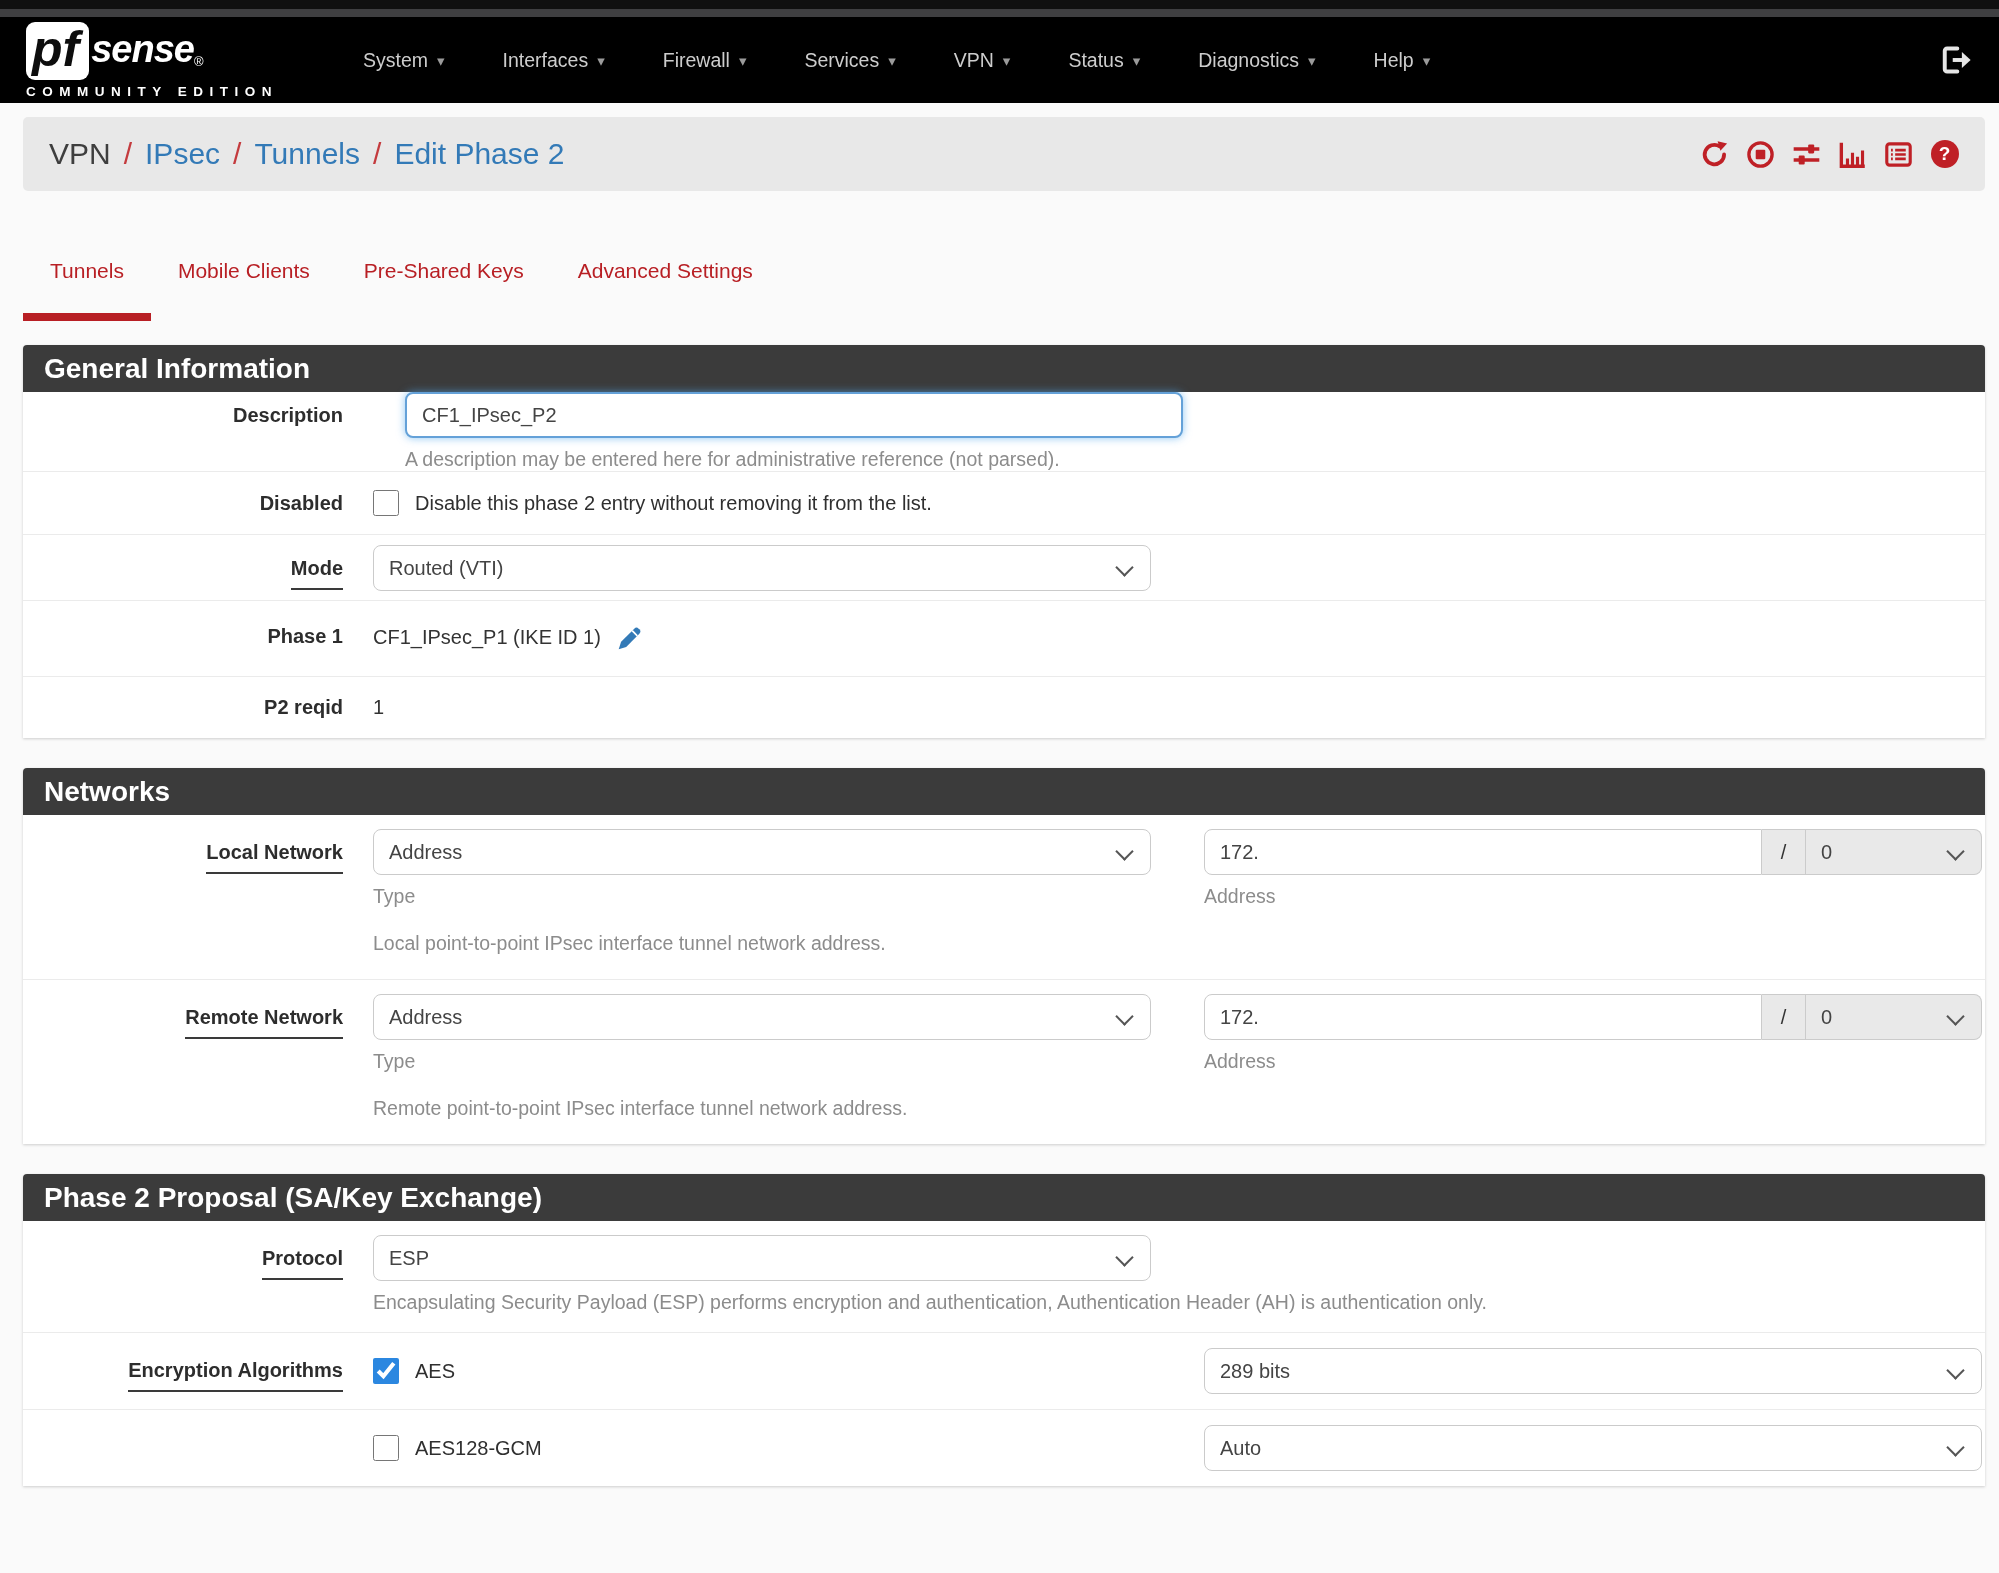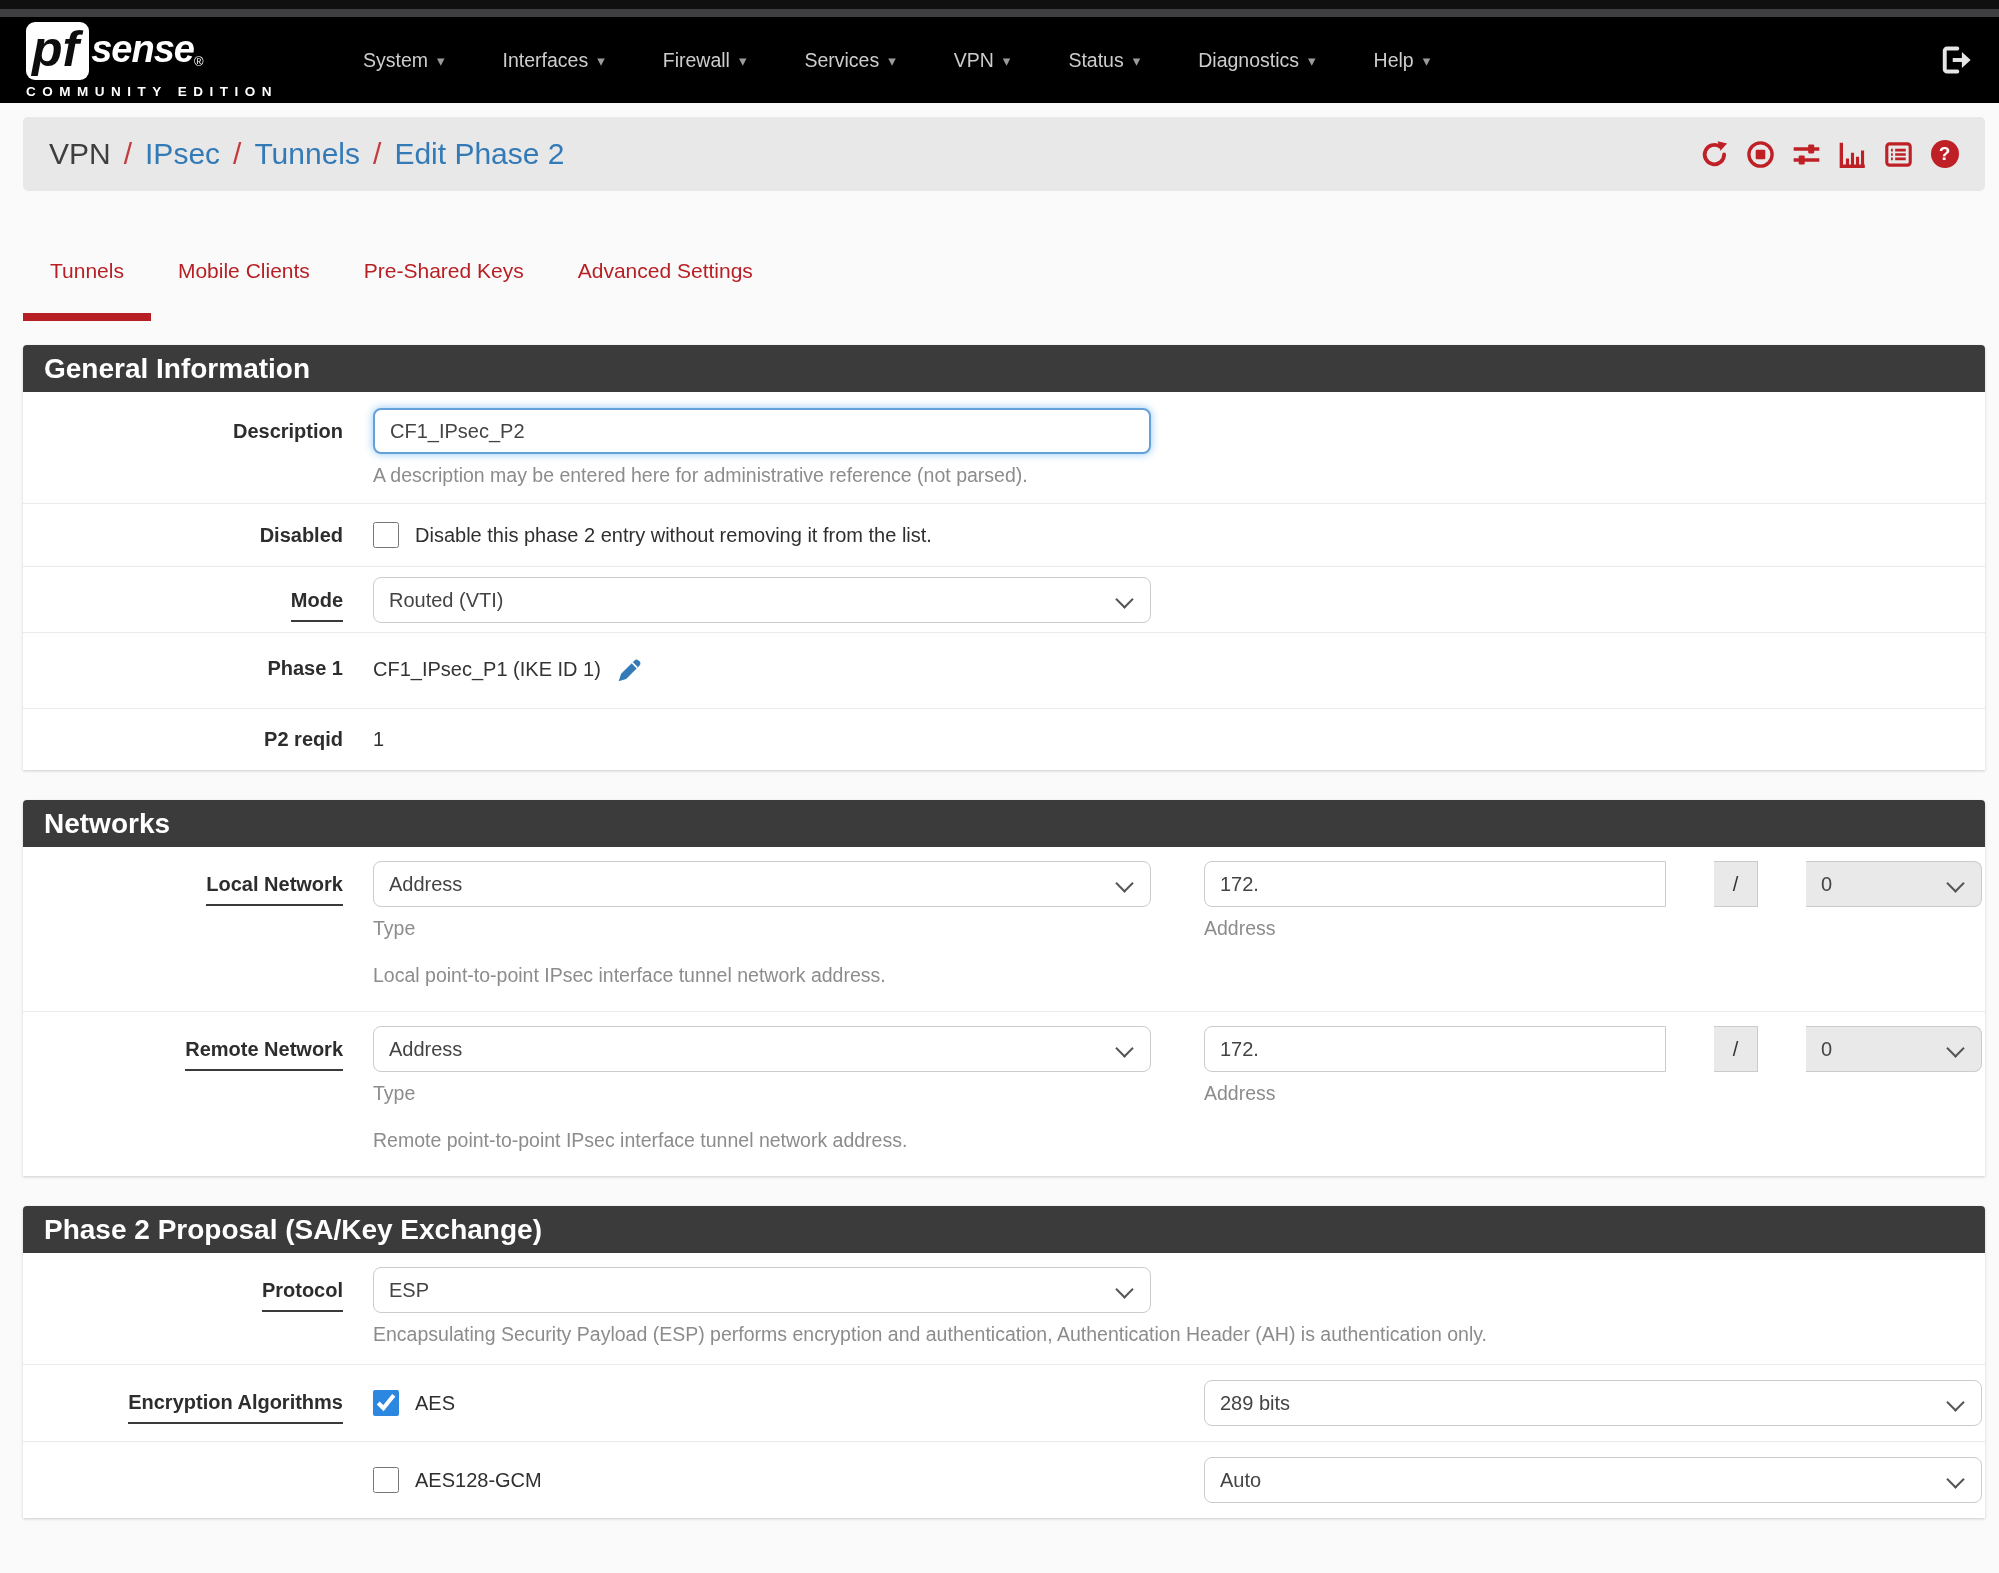--- a/index.html
+++ b/index.html
@@ -70,35 +70,35 @@
   .tinput { width:100%; height:46px; border:1px solid #cbcbcb; border-radius:8px;
             font-size:20px; color:#444; padding:0 15px; background:#fff;
             font-family:"Liberation Sans", sans-serif; outline:none; }
   .tinput.focused { border:2px solid #64a1d8; box-shadow:0 0 9px rgba(82,168,236,.65); }
   .sel { position:relative; height:46px; border:1px solid #cbcbcb; border-radius:8px;
          background:#fff; font-size:20px; color:#444; display:flex; align-items:center;
          padding:0 44px 0 15px; cursor:pointer; }
   .sel::after { content:""; position:absolute; right:19px; top:15px; width:11px; height:11px;
                 border-right:2.4px solid #555; border-bottom:2.4px solid #555;
                 transform:rotate(45deg); }
-  .igroup { display:flex; width:100%;gap:48px; }
+  .igroup { display:flex; width:100%; }
   .igroup .tinput { flex:1; border-radius:8px 0 0 8px; }
   .addon { width:44px; background:#e9e9e9; border:1px solid #cbcbcb; border-left:0;
            display:flex; align-items:center; justify-content:center; font-size:20px; color:#333; }
   .igroup .sel { width:176px; background:#e9e9e9; border-left:0; border-radius:0 8px 8px 0; }
 
   input[type="checkbox"] { width:26px; height:26px; accent-color:#2b87e0; cursor:pointer;
                            flex:0 0 26px; }
   .cbline { display:flex; align-items:center; gap:16px; font-size:20px; color:#2f2f2f; }
 
   .pencil { margin-left:10px; cursor:pointer; display:inline-flex; vertical-align:middle; }
   .pencil svg { width:27px; height:27px; fill:#337ab7; }
 
   
-  .r-desc    { padding:16px 0; }
+  .r-desc    { padding:0 0;gap:32px; }
   .r-disable { padding:18px 0; }
   .r-mode    { padding:10px 0 9px; }
   .r-ph1     { padding:24px 0; }
   .r-reqid   { padding:19px 0; }
   .r-net     { padding:14px 0 24px; }
   .r-proto   { padding:14px 0 18px; }
   .r-enc     { padding:15px 0; }
 </style>
 </head>
 <body>

